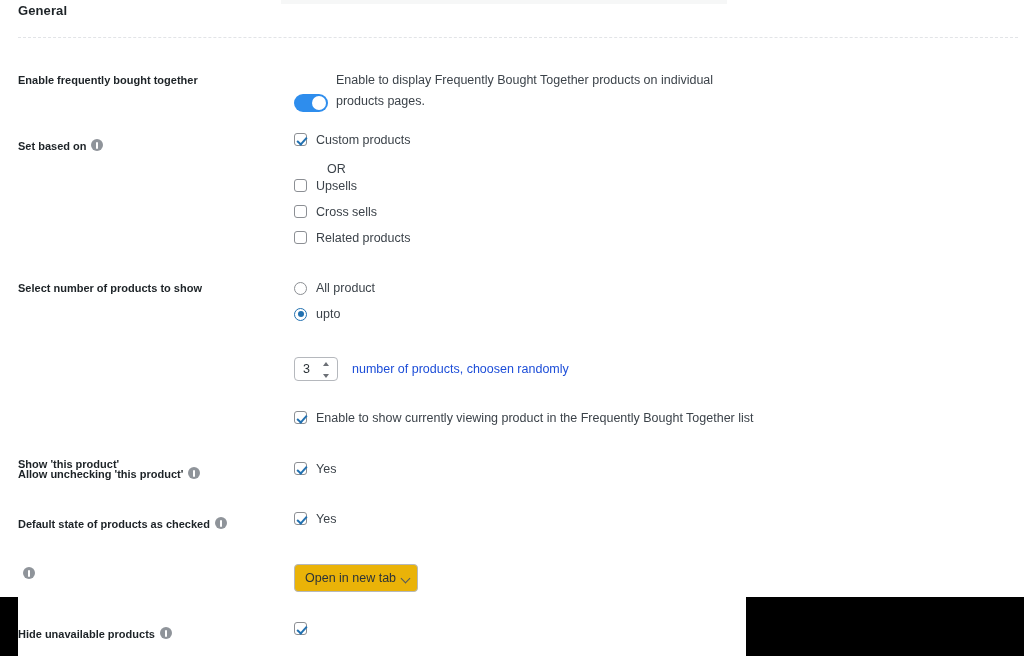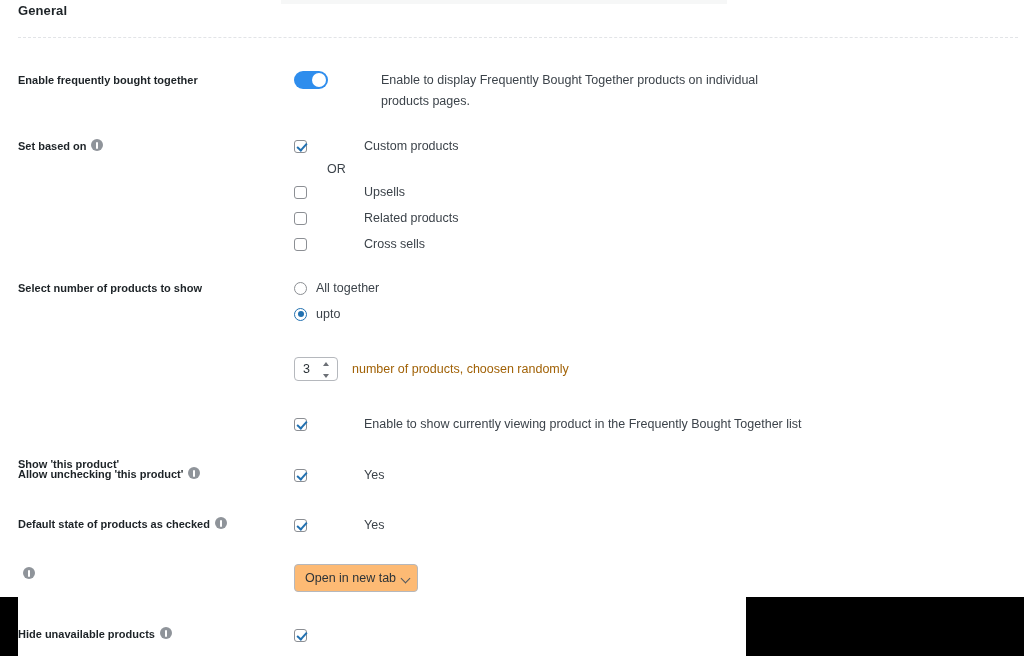--- a/index.html
+++ b/index.html
@@ -72,22 +72,21 @@
     height: 7px;
     background: #ffffff;
     border-radius: 1px;
   }
   .field {
     position: absolute;
     left: 294px;
   }
   .ctl-line {
     display: flex;
-    align-items: flex-start;
-    gap: 45px;
+    align-items: flex-end;
   }
   
   .toggle {
     width: 34px;
     height: 18px;
     border-radius: 9px;
     background: #2e8ded;
     position: relative;
     flex: 0 0 auto;
     margin-top: 1px;
@@ -105,23 +104,21 @@
   .toggle-desc {
     font-size: 12.5px;
     color: #3c434a;
     line-height: 21px;
     margin-left: 8px;
     max-width: 420px;
   }
   
   .cb-row {
     display: flex;
-    align-items: center;
     height: 26px;
-    gap: 48px;
   }
   .cbox {
     width: 13px;
     height: 13px;
     border: 1px solid #8c8f94;
     border-radius: 3px;
     background: #ffffff;
     position: relative;
     flex: 0 0 auto;
     cursor: pointer;
@@ -221,31 +218,31 @@
   }
   .spinner .up, .spinner .down {
     width: 0; height: 0;
     border-left: 3.5px solid transparent;
     border-right: 3.5px solid transparent;
   }
   .spinner .up { border-bottom: 4px solid #6c7076; }
   .spinner .down { border-top: 4px solid #6c7076; }
   .num-hint {
     font-size: 12.5px;
-    color: #a16207;
+    color: #1d4ed8;
     margin-left: 14px;
     white-space: nowrap;
   }
   
   .select {
     width: 124px;
     height: 28px;
     border: 1px solid #b5b8bd;
     border-radius: 4px;
-    background: #fdba74;
+    background: #eab308;
     display: flex;
     align-items: center;
     justify-content: space-between;
     box-sizing: border-box;
     padding: 0 9px 0 10px;
     cursor: pointer;
   }
   .select-value {
     font-size: 12.5px;
     color: #2c3338;
@@ -314,37 +311,37 @@
         <span class="cbox checked"></span>
         <span class="cb-label">Custom products</span>
       </div>
       <div class="or-text">OR</div>
       <div class="cb-row">
         <span class="cbox"></span>
         <span class="cb-label">Upsells</span>
       </div>
       <div class="cb-row">
         <span class="cbox"></span>
+        <span class="cb-label">Cross sells</span>
+      </div>
+      <div class="cb-row">
+        <span class="cbox"></span>
         <span class="cb-label">Related products</span>
-      </div>
-      <div class="cb-row">
-        <span class="cbox"></span>
-        <span class="cb-label">Cross sells</span>
       </div>
     </div>
   </div>
 
   <div class="row" style="top:280px;">
     <div class="row-label" style="top:0;">
       <span>Select number of products to show</span>
     </div>
     <div class="field" style="top:-5px;">
       <div class="rd-row">
         <span class="radio"></span>
-        <span class="rd-label">All together</span>
+        <span class="rd-label">All product</span>
       </div>
       <div class="rd-row">
         <span class="radio selected"></span>
         <span class="rd-label">upto</span>
       </div>
       <div class="num-wrap" style="margin-top:30px;">
         <div class="num-input">
           <span class="num-value">3</span>
           <span class="spinner">
             <span class="up"></span>

